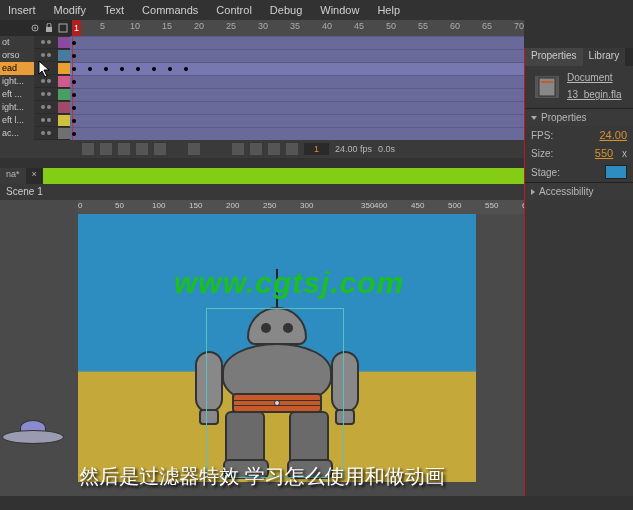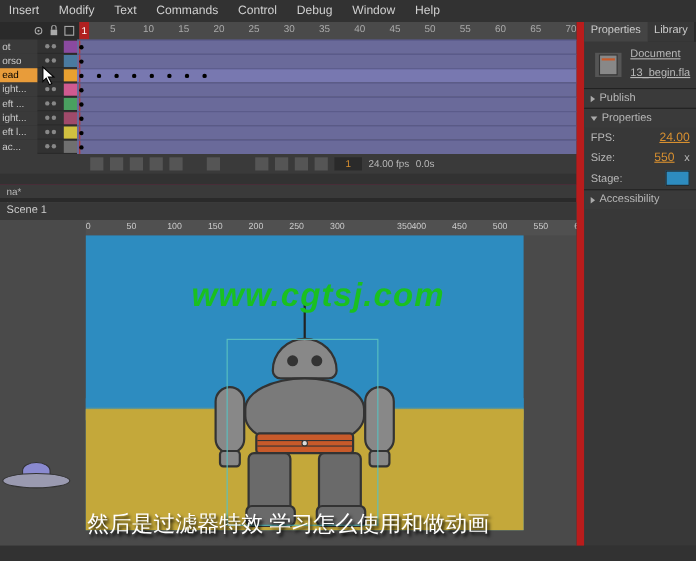--- a/index.html
+++ b/index.html
@@ -1,21 +1,21 @@
 <!DOCTYPE html>
 <html><head>
 <meta charset="utf-8">
 <style>
 * { margin: 0; padding: 0; box-sizing: border-box; font-family: Arial, sans-serif; }
 body { background: #323232; color: #b8b8b8; font-size: 11px; width: 633px; height: 510px; overflow: hidden; position: relative; }
 .menubar { background: #323232; display: flex; gap: 18px; padding: 4px 8px; height: 20px; align-items: center; }
 .menubar span { color: #d0d0d0; font-size: 11px; cursor: pointer; }
 .main { display: flex; height: 476px; }
 .left-pane { width: 524px; background: #323232; }
-.right-pane { width: 109px; background: #383838; border-left: 7px solid #b91c1c; }
+.right-pane { width: 109px; background: #383838; border-left: 1px solid #b91c1c; margin-top: 28px; }
 .timeline-container { background: #323232; height: 148px; }
 .timeline-header { display: flex; background: #2a2a2a; height: 16px; align-items: center; }
 .layer-controls { width: 72px; display: flex; justify-content: flex-end; gap: 4px; padding-right: 4px; }
 .layer-controls .ic { width: 10px; height: 10px; display: inline-block; }
 .frame-ruler { flex: 1; background: #4a4a4a; height: 16px; position: relative; display: flex; align-items: center; overflow: hidden; }
 .frame-ruler .tick { position: absolute; font-size: 9px; color: #aaa; top: 1px; }
 .playhead { position: absolute; background: #b02020; color: #fff; font-size: 9px; padding: 0 2px; top: 0; height: 16px; line-height: 16px; }
 .layers { background: #323232; }
 .layer-row { display: flex; height: 13px; align-items: center; border-bottom: 1px solid #2a2a2a; }
 .layer-label { width: 34px; background: #3a3a3a; color: #ccc; font-size: 9px; padding-left: 2px; overflow: hidden; white-space: nowrap; height: 13px; line-height: 13px; }
@@ -49,34 +49,34 @@
 .arm { position: absolute; top: 82px; width: 28px; height: 62px; background: #888; border: 2px solid #333; border-radius: 14px; }
 .arm.l { left: 18px; } .arm.r { right: 18px; }
 .hand { position: absolute; bottom: -14px; left: 2px; width: 20px; height: 16px; background: #888; border: 2px solid #333; border-radius: 4px; }
 .leg { position: absolute; top: 142px; width: 40px; height: 52px; background: #6a6a6a; border: 2px solid #333; border-radius: 6px 6px 2px 2px; }
 .leg.l { left: 48px; } .leg.r { right: 48px; }
 .foot { position: absolute; bottom: -18px; left: -4px; width: 46px; height: 20px; background: #6a6a6a; border: 2px solid #333; border-radius: 6px; }
 .ufo { position: absolute; left: 2px; top: 236px; width: 62px; height: 28px; }
 .ufo-dome { position: absolute; left: 18px; top: 0; width: 26px; height: 16px; background: #8a8ad0; border-radius: 50% 50% 0 0; border: 1px solid #333; }
 .ufo-body { position: absolute; top: 10px; width: 62px; height: 14px; background: #9a9ab0; border-radius: 50%; border: 1px solid #333; }
 .sel-box { position: absolute; border: 1px solid #5ac0c0; left: 128px; top: 94px; width: 138px; height: 170px; }
-.watermark { position: absolute; left: 96px; top: 38px; font-size: 30px; font-weight: bold; color: #1ac020; font-style: italic; letter-spacing: 1px; }
+.watermark { position: absolute; left: 96px; top: 52px; font-size: 30px; font-weight: bold; color: #1ac020; font-style: italic; letter-spacing: 1px; }
 .subtitle { position: absolute; bottom: 6px; left: 50%; transform: translateX(-50%); font-size: 20px; color: #fff; text-shadow: 2px 2px 3px #000; white-space: nowrap; }
 .panel-tabs { display: flex; background: #2a2a2a; height: 18px; }
 .panel-tab { padding: 2px 6px; font-size: 10px; background: #383838; color: #ccc; }
 .panel-tab.active { background: #444; }
 .panel-body { padding: 6px; text-decoration: underline; }
 .doc-icon { width: 24px; height: 22px; background: #555; margin: 4px; display: inline-block; }
 .prop-row { display: flex; justify-content: space-between; padding: 3px 6px; font-size: 10px; align-items: center; }
 .prop-link { color: #d89030; text-decoration: underline; font-size: 11px; }
 .section-head { background: #3a3a3a; padding: 3px 6px; font-size: 10px; display: flex; align-items: center; gap: 4px; border-top: 1px solid #222; }
 .tri { display: inline-block; width: 0; height: 0; border-left: 4px solid #aaa; border-top: 3px solid transparent; border-bottom: 3px solid transparent; }
 .tri.down { border-left: 3px solid transparent; border-right: 3px solid transparent; border-top: 4px solid #aaa; border-bottom: none; }
 .swatch { width: 22px; height: 14px; background: #2d8cc0; border: 1px solid #222; }
-.tab-strip { background: #be185d; height: 16px; display: flex; flex-direction: column; }
+.tab-strip { background: #84cc16; height: 16px; display: flex; }
 .tab-strip .t { background: #3a3a3a; padding: 1px 6px; font-size: 9px; }
 .cursor { position: absolute; left: 38px; top: 60px; z-index: 100; }
 .edit-icon { width: 8px; height: 8px; display: inline-block; }
 </style>
 </head>
 <body>
 
 <div class="menubar">
   <span>Insert</span>
   <span>Modify</span>
@@ -326,24 +326,20 @@
               <rect x="6" y="5" width="12" height="2" fill="#c85a2a"></rect>
             </svg>
       </span>
       <div>
         <div style="font-size:10px">Document</div>
         <div style="font-size:10px;margin-top:6px">13_begin.fla</div>
       </div>
     </div>
   </div>
   <div class="section-head">
-        <span class="tri"></span>
-        <span>Publish</span>
-      </div>
-  <div class="section-head">
         <span class="tri down"></span>
         <span>Properties</span>
       </div>
   <div class="prop-row">
     <span>FPS:</span>
     <span class="prop-link">24.00</span>
   </div>
   <div class="prop-row">
     <span>Size:</span>
     <span>

